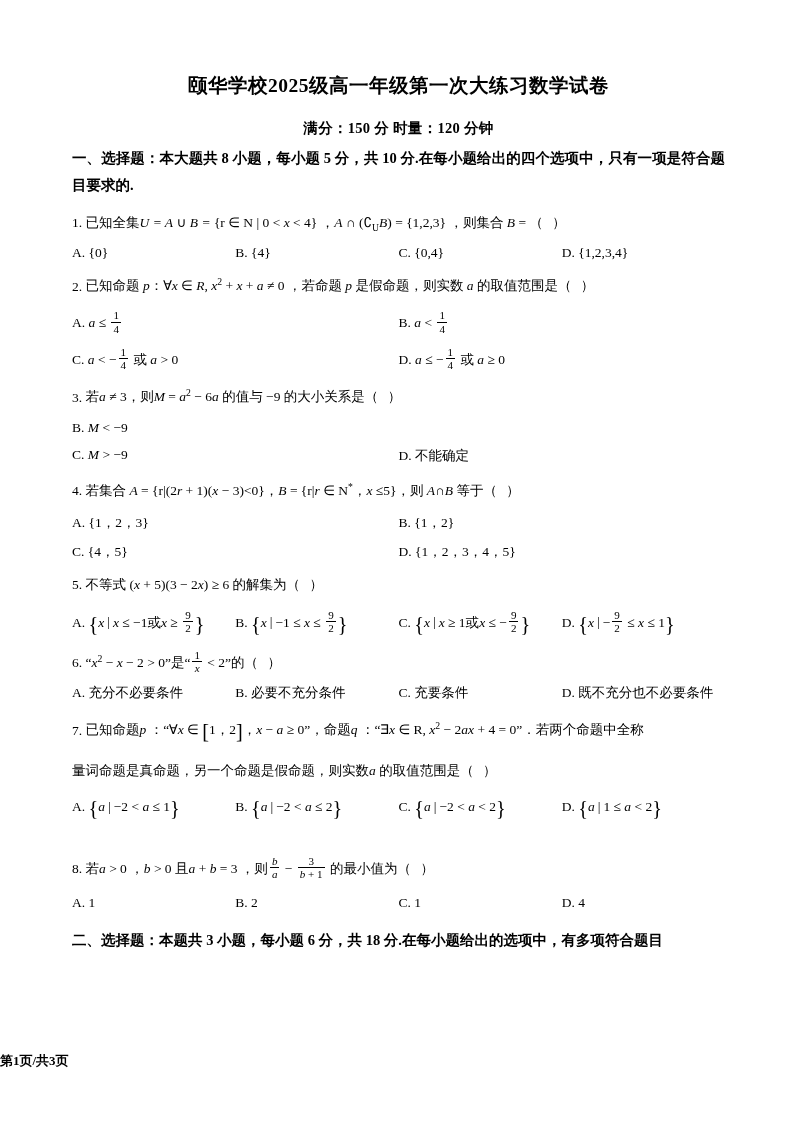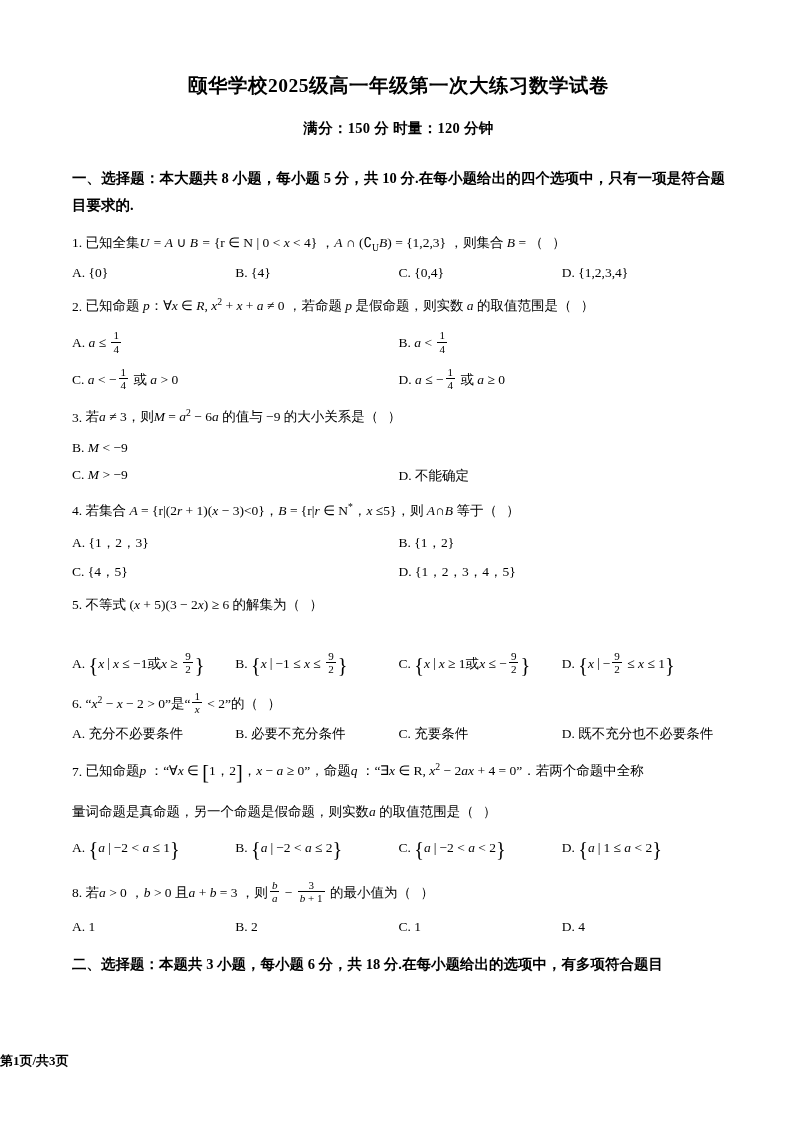--- a/index.html
+++ b/index.html
@@ -35,21 +35,21 @@
     text-align: center;
     font-weight: bold;
     font-size: 14.5px;
     margin-top: 20px;
     letter-spacing: 0.3px;
   }
   .section-head {
     font-weight: bold;
     font-size: 14.5px;
     line-height: 1.85;
-    margin-top: 27px;
+    margin-top: 7px;
     text-align: justify;
   }
   .q {
     font-size: 13.5px;
     line-height: 1.7;
     margin-top: 13px;
     text-align: left;
   }
   .q-line {
     display: block;
@@ -168,21 +168,21 @@
       <div class="opt">D. {1，2，3，4，5}</div>
     </div>
   </div>
 
   <div class="q">
     <span>5.</span>
     <span>
       不等式 (<i>x</i> + 5)(3 − 2<i>x</i>) ≥ 6 的解集为（<span class="blank-paren">    </span>）
     </span>
   </div>
-  <div class="opts four" style="margin-top:33px;">
+  <div class="opts four" style="margin-top:12px;">
     <div class="opt">A. <span class="big-brace">{</span><i>x</i><span class="setbar">|</span><i>x</i> ≤ −1或<i>x</i> ≥ <span class="frac"><span class="num">9</span><span class="den">2</span></span><span class="big-brace">}</span></div>
     <div class="opt">B. <span class="big-brace">{</span><i>x</i><span class="setbar">|</span>−1 ≤ <i>x</i> ≤ <span class="frac"><span class="num">9</span><span class="den">2</span></span><span class="big-brace">}</span></div>
     <div class="opt">C. <span class="big-brace">{</span><i>x</i><span class="setbar">|</span><i>x</i> ≥ 1或<i>x</i> ≤ −<span class="frac"><span class="num">9</span><span class="den">2</span></span><span class="big-brace">}</span></div>
     <div class="opt">D. <span class="big-brace">{</span><i>x</i><span class="setbar">|</span>−<span class="frac"><span class="num">9</span><span class="den">2</span></span> ≤ <i>x</i> ≤ 1<span class="big-brace">}</span></div>
   </div>
 
   <div class="q">
     <span>6.</span>
     <span>
       “<i>x</i><span class="sup">2</span> − <i>x</i> − 2 &gt; 0”是“<span class="frac"><span class="num">1</span><span class="den"><i>x</i></span></span> &lt; 2”的（<span class="blank-paren">    </span>）
@@ -204,21 +204,21 @@
       量词命题是真命题，另一个命题是假命题，则实数<i>a</i> 的取值范围是（<span class="blank-paren">    </span>）
     </div>
   </div>
   <div class="opts four" style="margin-top:14px;justify-content:flex-end;">
     <div class="opt">A. <span class="big-brace">{</span><i>a</i><span class="setbar">|</span>−2 &lt; <i>a</i> ≤ 1<span class="big-brace">}</span></div>
     <div class="opt">B. <span class="big-brace">{</span><i>a</i><span class="setbar">|</span>−2 &lt; <i>a</i> ≤ 2<span class="big-brace">}</span></div>
     <div class="opt">C. <span class="big-brace">{</span><i>a</i><span class="setbar">|</span>−2 &lt; <i>a</i> &lt; 2<span class="big-brace">}</span></div>
     <div class="opt">D. <span class="big-brace">{</span><i>a</i><span class="setbar">|</span>1 ≤ <i>a</i> &lt; 2<span class="big-brace">}</span></div>
   </div>
 
-  <div class="q" style="margin-top:18px;">
+  <div class="q" style="margin-top:35px;">
     <span>8.</span>
     <span>
       若<i>a</i> &gt; 0 ，<i>b</i> &gt; 0 且<i>a</i> + <i>b</i> = 3 ，则<span class="frac"><span class="num"><i>b</i></span><span class="den"><i>a</i></span></span> − <span class="frac"><span class="num">3</span><span class="den"><i>b</i> + 1</span></span> 的最小值为（<span class="blank-paren">    </span>）
     </span>
   </div>
   <div class="opts four" style="margin-top:14px;">
     <div class="opt">A. 1</div>
     <div class="opt">B. 2</div>
     <div class="opt">C. 1</div>
     <div class="opt">D. 4</div>

